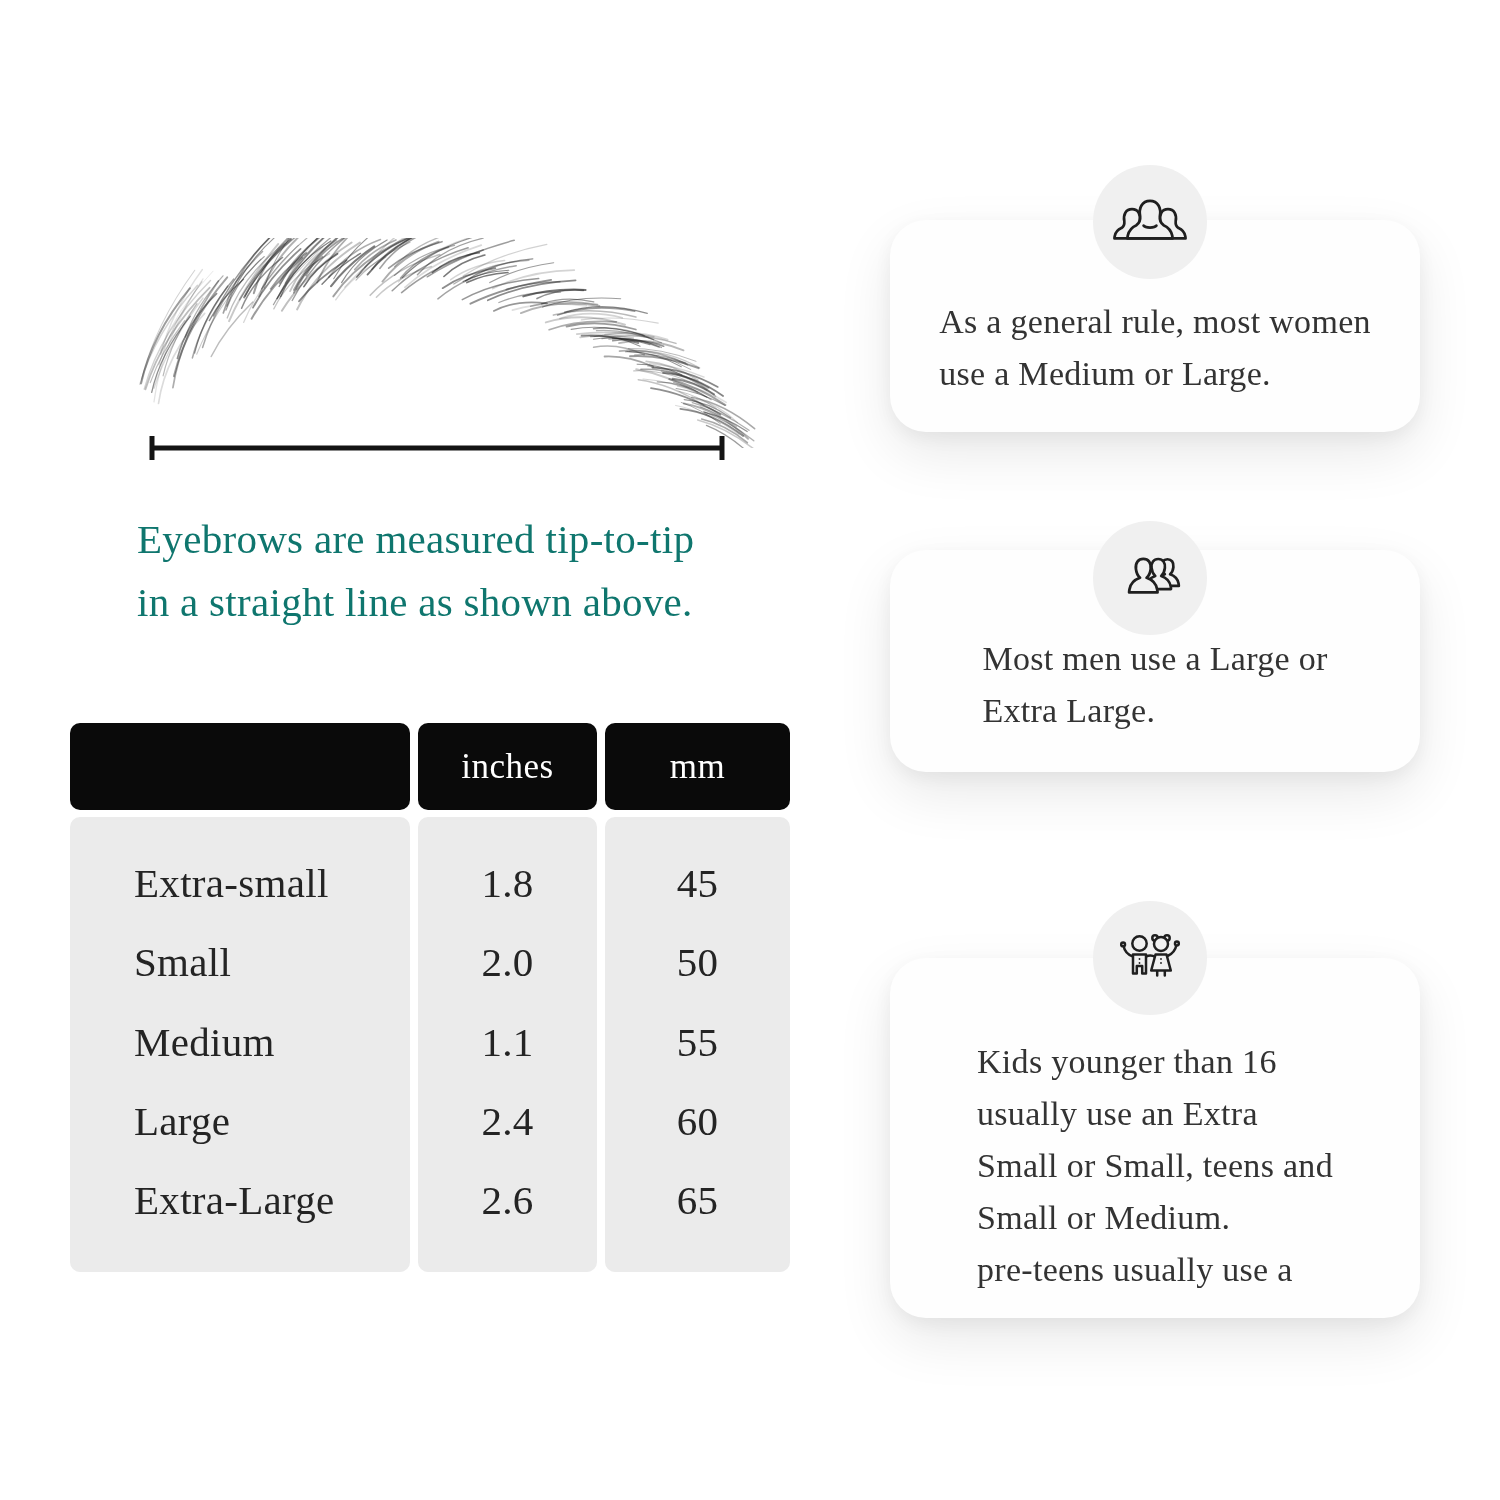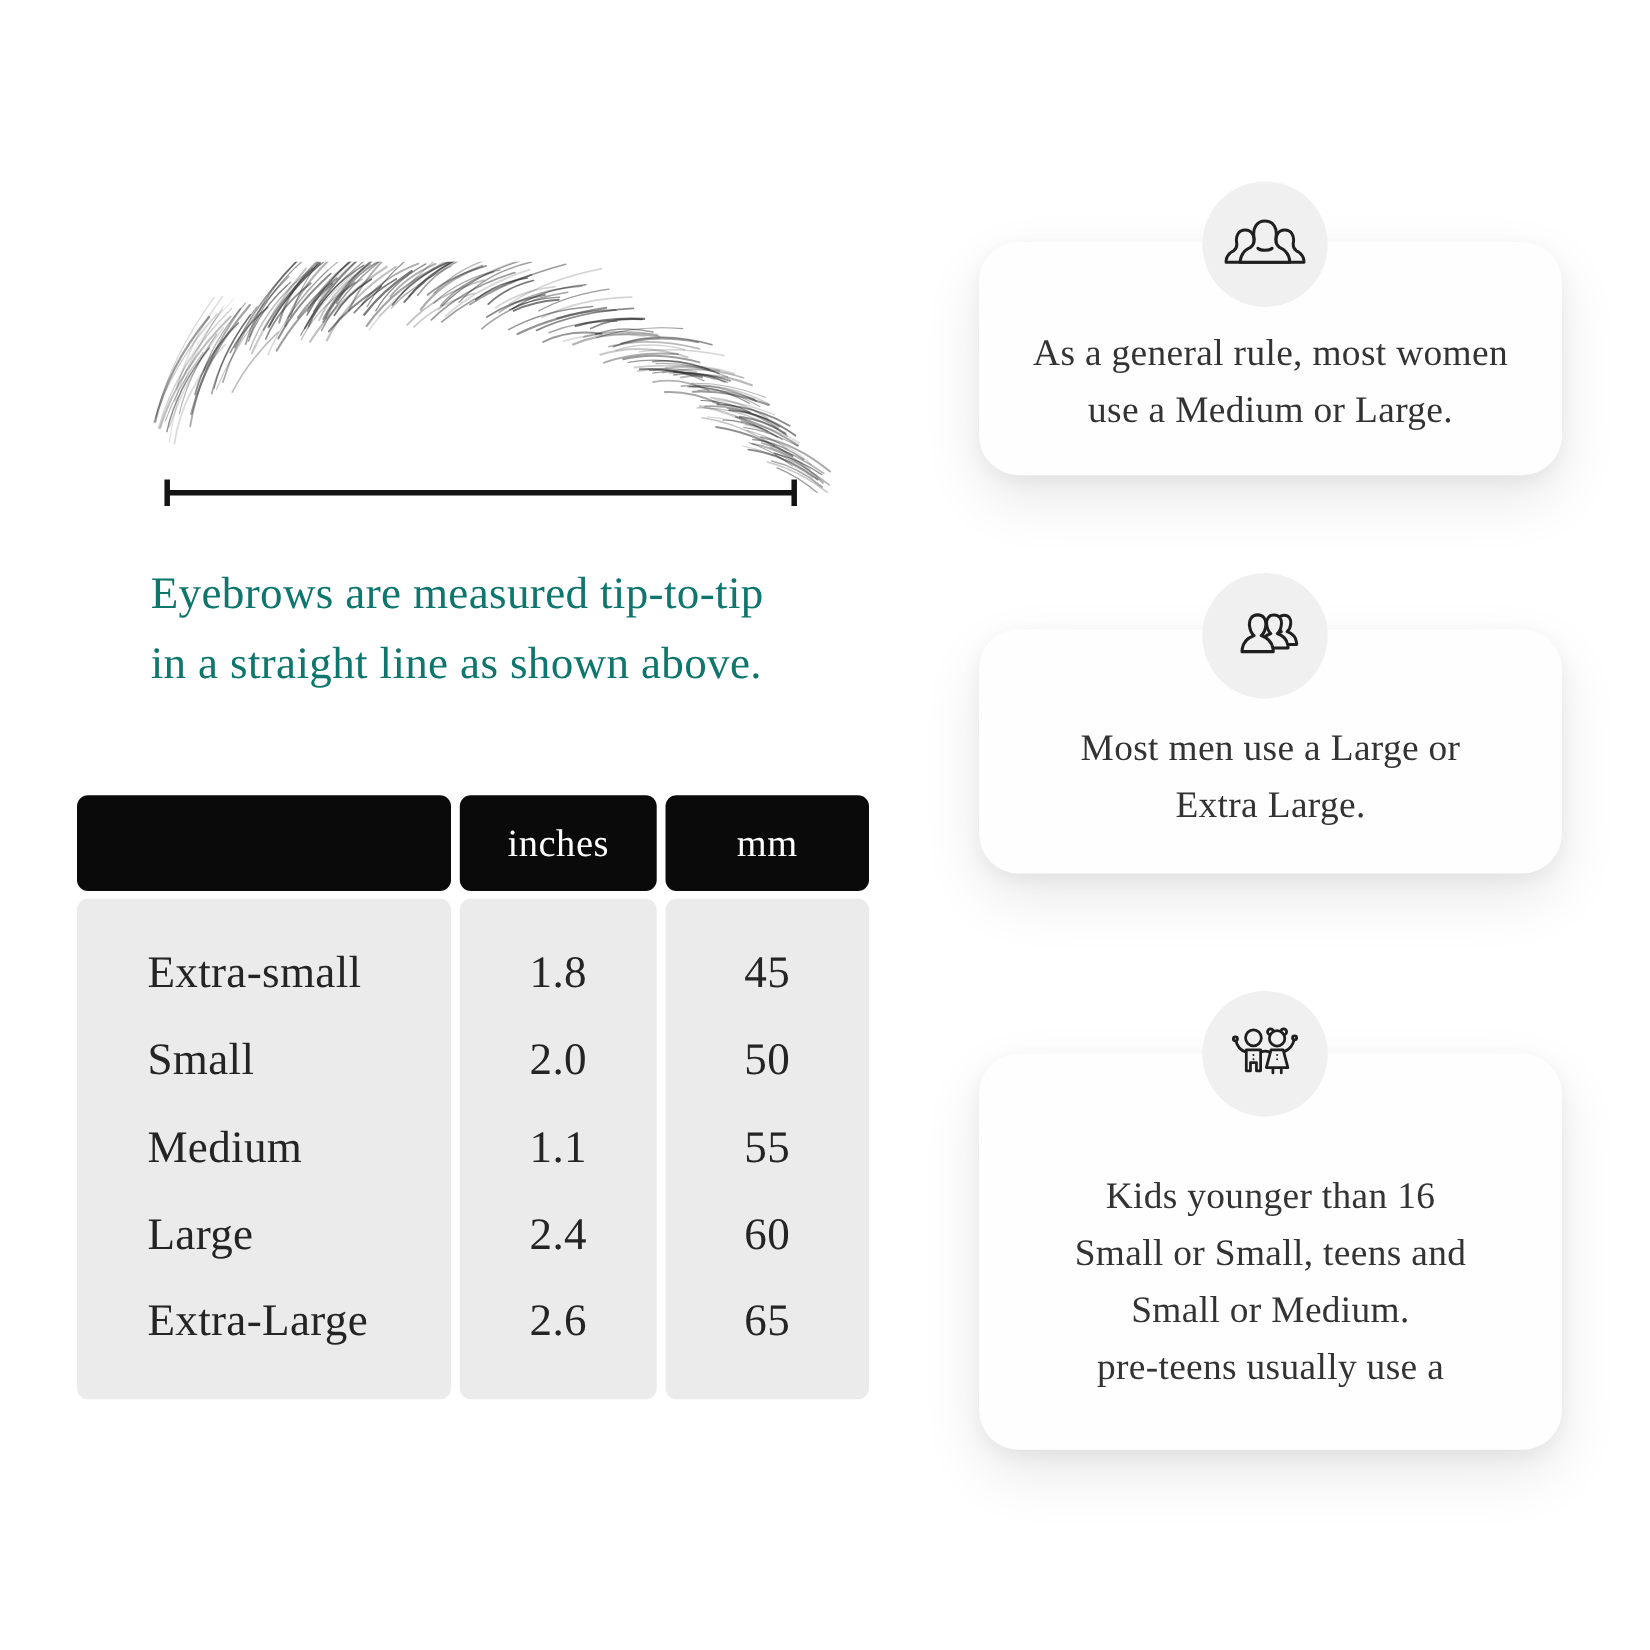--- a/index.html
+++ b/index.html
@@ -53,24 +53,24 @@
   }
   .tcol-label .cell{justify-content:flex-start;padding-left:64px;}
 
   
   .card{
     position:absolute;left:890px;width:530px;background:var(--card-bg);
     border-radius:36px;z-index:1;
     box-shadow:0 22px 55px rgba(0,0,0,0.09),0 6px 18px rgba(0,0,0,0.05);
     display:flex;flex-direction:column;align-items:center;justify-content:center;
   }
-  .card .card-text{margin:12px;text-align:center;}
+  .card .card-text{margin:12px;}
   .card .line{display:block;font-size:34px;line-height:52px;color:#333;letter-spacing:0.3px;}
   .card-1{top:220px;height:212px;padding-top:44px;box-sizing:border-box;}
-  .card-2{top:572px;height:222px;padding-top:48px;box-sizing:border-box;}
+  .card-2{top:550px;height:222px;padding-top:48px;box-sizing:border-box;}
   .card-3{top:958px;height:360px;padding-top:56px;box-sizing:border-box;}
   .badge{
     position:absolute;left:1093px;width:114px;height:114px;border-radius:50%;
     background:var(--badge-bg);z-index:2;
     display:flex;align-items:center;justify-content:center;
   }
   .badge-1{top:165px;}
   .badge-2{top:521px;}
   .badge-3{top:901px;}
 </style>
@@ -360,19 +360,20 @@
   <section class="card card-2">
     <p class="card-text">
       <span class="line">Most men use a Large or</span>
       <span class="line">Extra Large.</span>
     </p>
   </section>
 
   <section class="card card-3">
     <p class="card-text">
       <span class="line">Kids younger than 16</span>
+      <span class="line">usually use an Extra</span>
       <span class="line">Small or Small, teens and</span>
       <span class="line">Small or Medium.</span>
       <span class="line">pre-teens usually use a</span>
     </p>
   </section>
 
 </div>
 
 </body></html>

